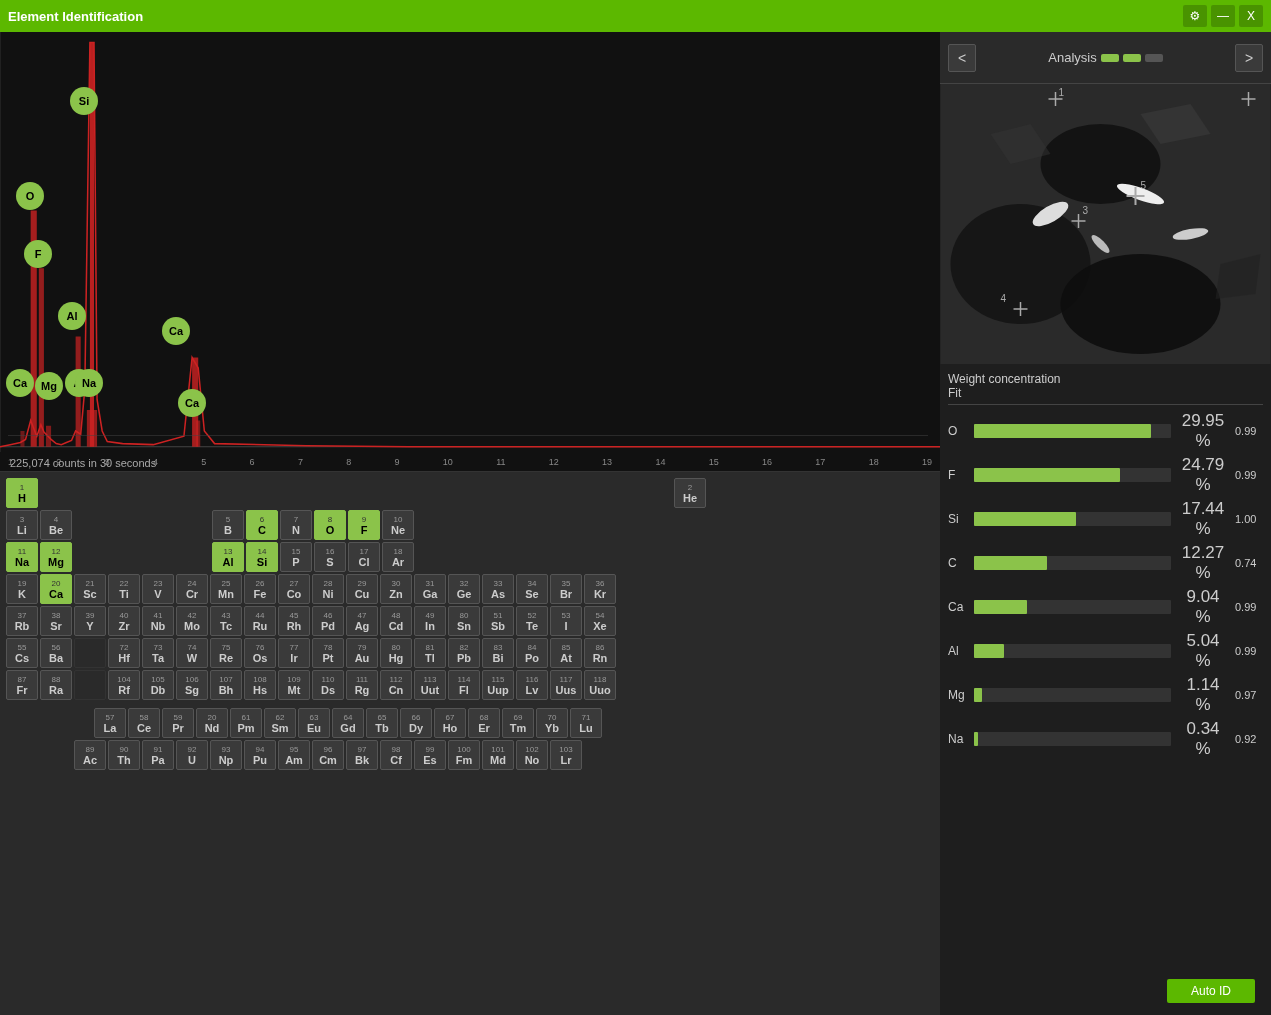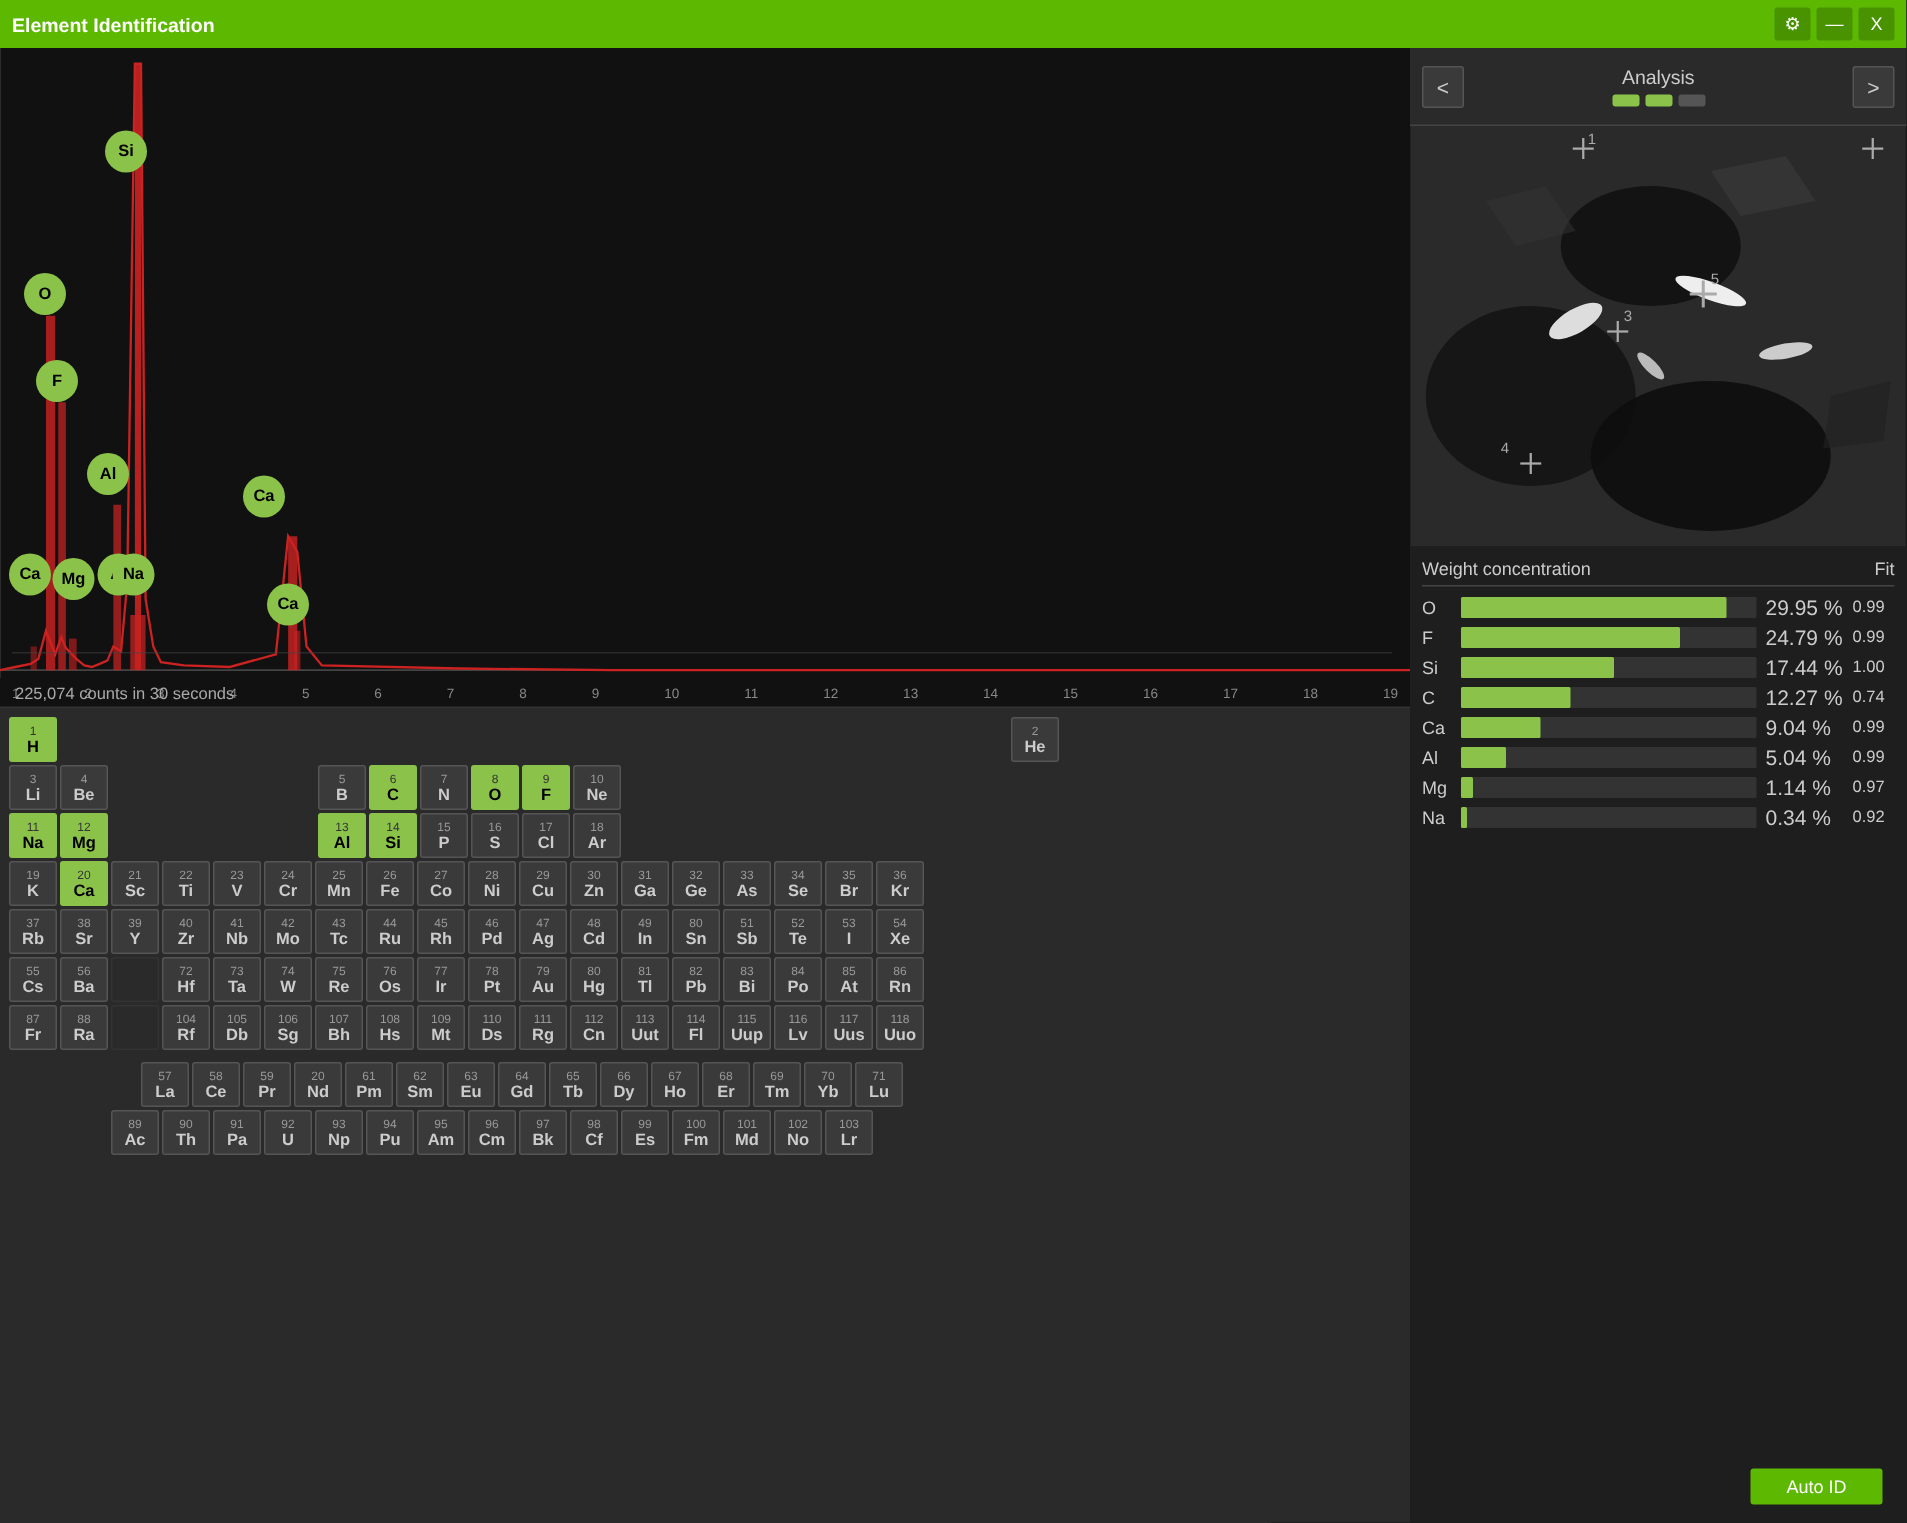--- a/index.html
+++ b/index.html
@@ -191,20 +191,21 @@
       flex: 1;
       padding: 8px;
       overflow-y: auto;
     }
     #wc-header {
       display: flex;
       justify-content: space-between;
       margin-bottom: 6px;
       padding-bottom: 4px;
       border-bottom: 1px solid #444;
+      flex-direction: column;
     }
     #wc-title {
       color: #ccc;
       font-size: 12px;
     }
     #wc-fit {
       color: #ccc;
       font-size: 12px;
     }
     .wc-row {
@@ -225,23 +226,23 @@
       border-radius: 1px;
       position: relative;
     }
     .wc-bar {
       height: 100%;
       background: #8bc34a;
       border-radius: 1px;
     }
     .wc-percent {
       width: 52px;
-      text-align: left;
+      text-align: center;
       color: #ccc;
-      font-size: 14px;
+      font-size: 17px;
     }
     .wc-fit-val {
       width: 28px;
       text-align: left;
       color: #ccc;
       font-size: 11px;
     }
 
     #autoid-btn {
       margin: 8px;
@@ -849,21 +850,21 @@
         </div>
       </div>
     </div>
 
   </div>
 
   <div id="right-panel">
 
     <div id="analysis-header">
       <button class="nav-btn">&lt;</button>
-      <div style="display:flex;flex-direction:column;align-items:center;gap:4px;">
+      <div style="display:flex;flex-direction:row;align-items:center;gap:4px;">
         <span style="color:#ccc;font-size:13px;">Analysis</span>
         <div id="analysis-dots">
           <div class="dot dot-green"></div>
           <div class="dot dot-green"></div>
           <div class="dot dot-gray"></div>
         </div>
       </div>
       <button class="nav-btn">&gt;</button>
     </div>
 

